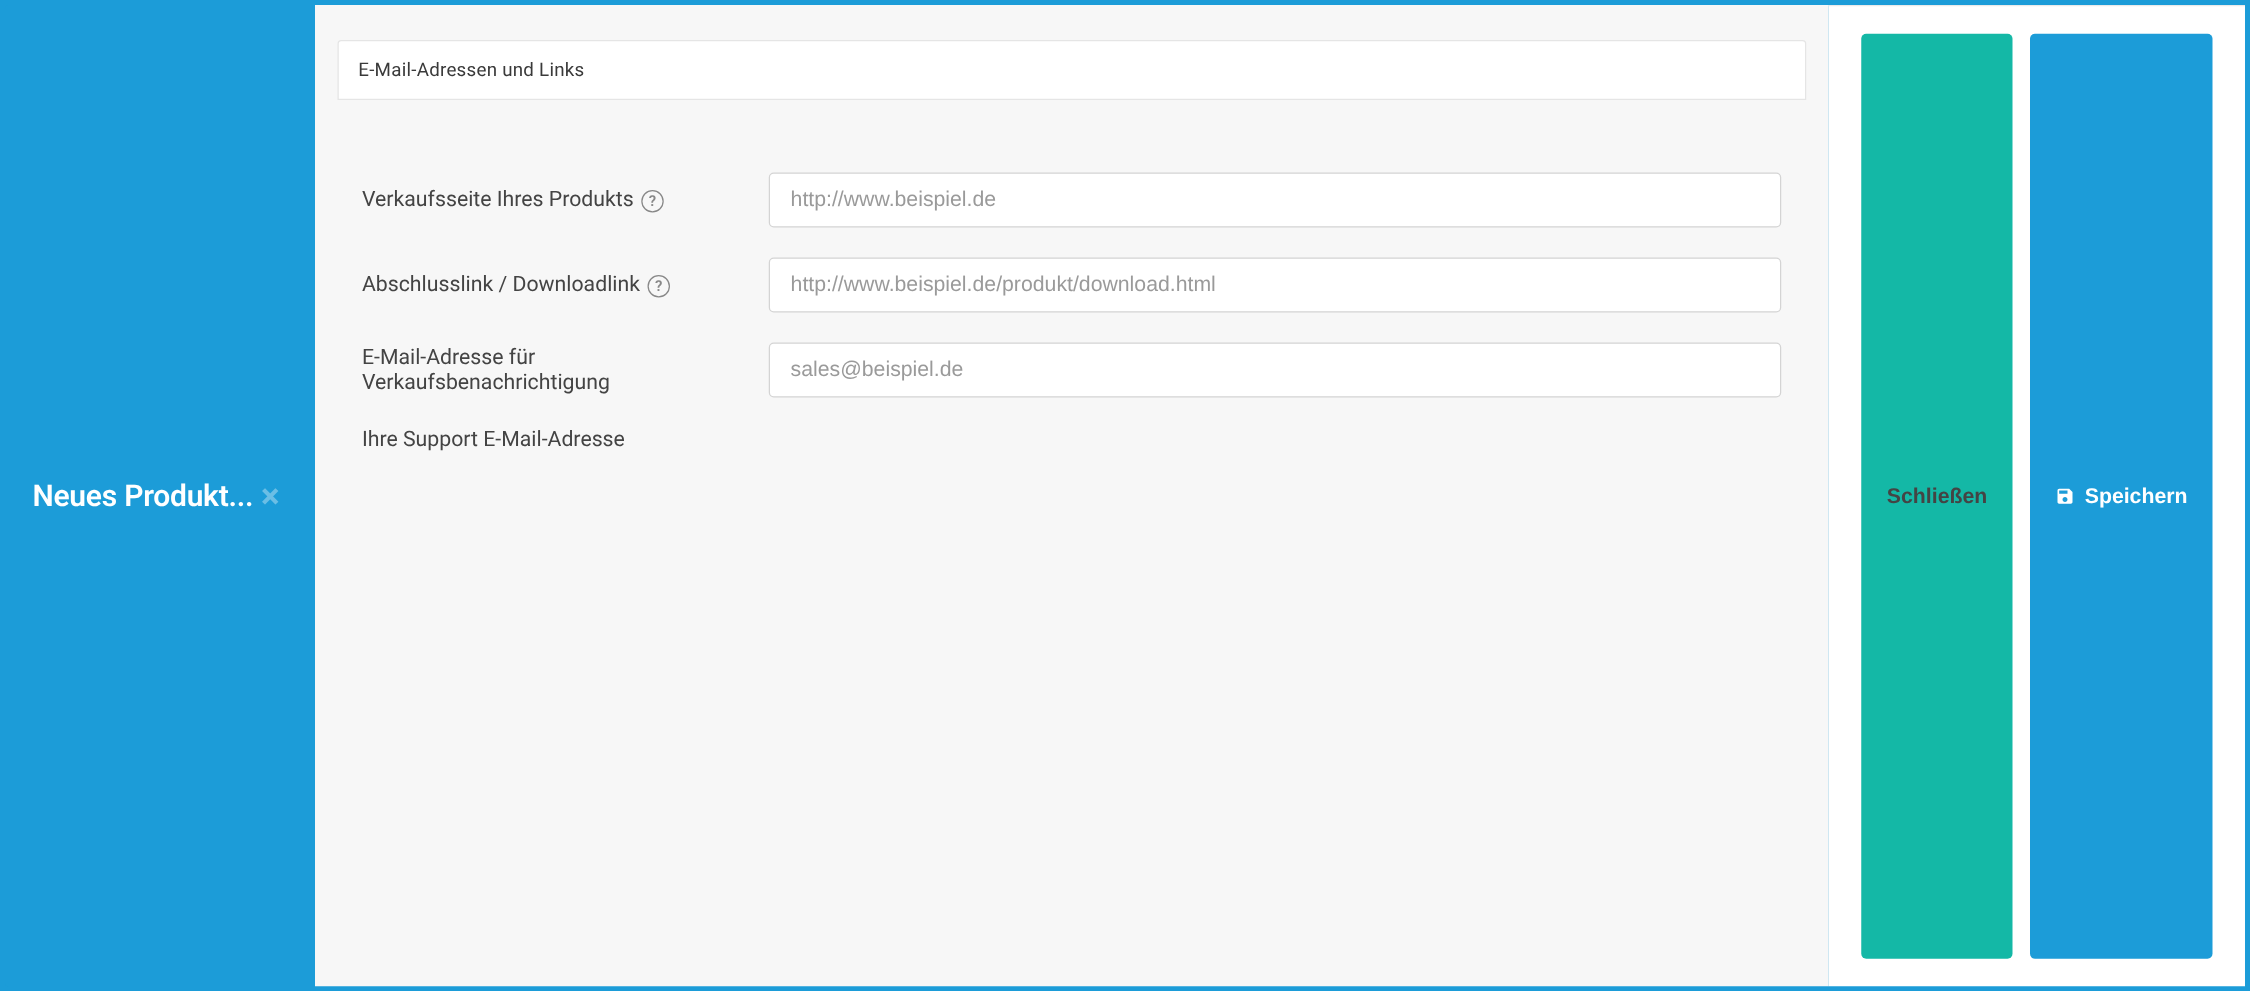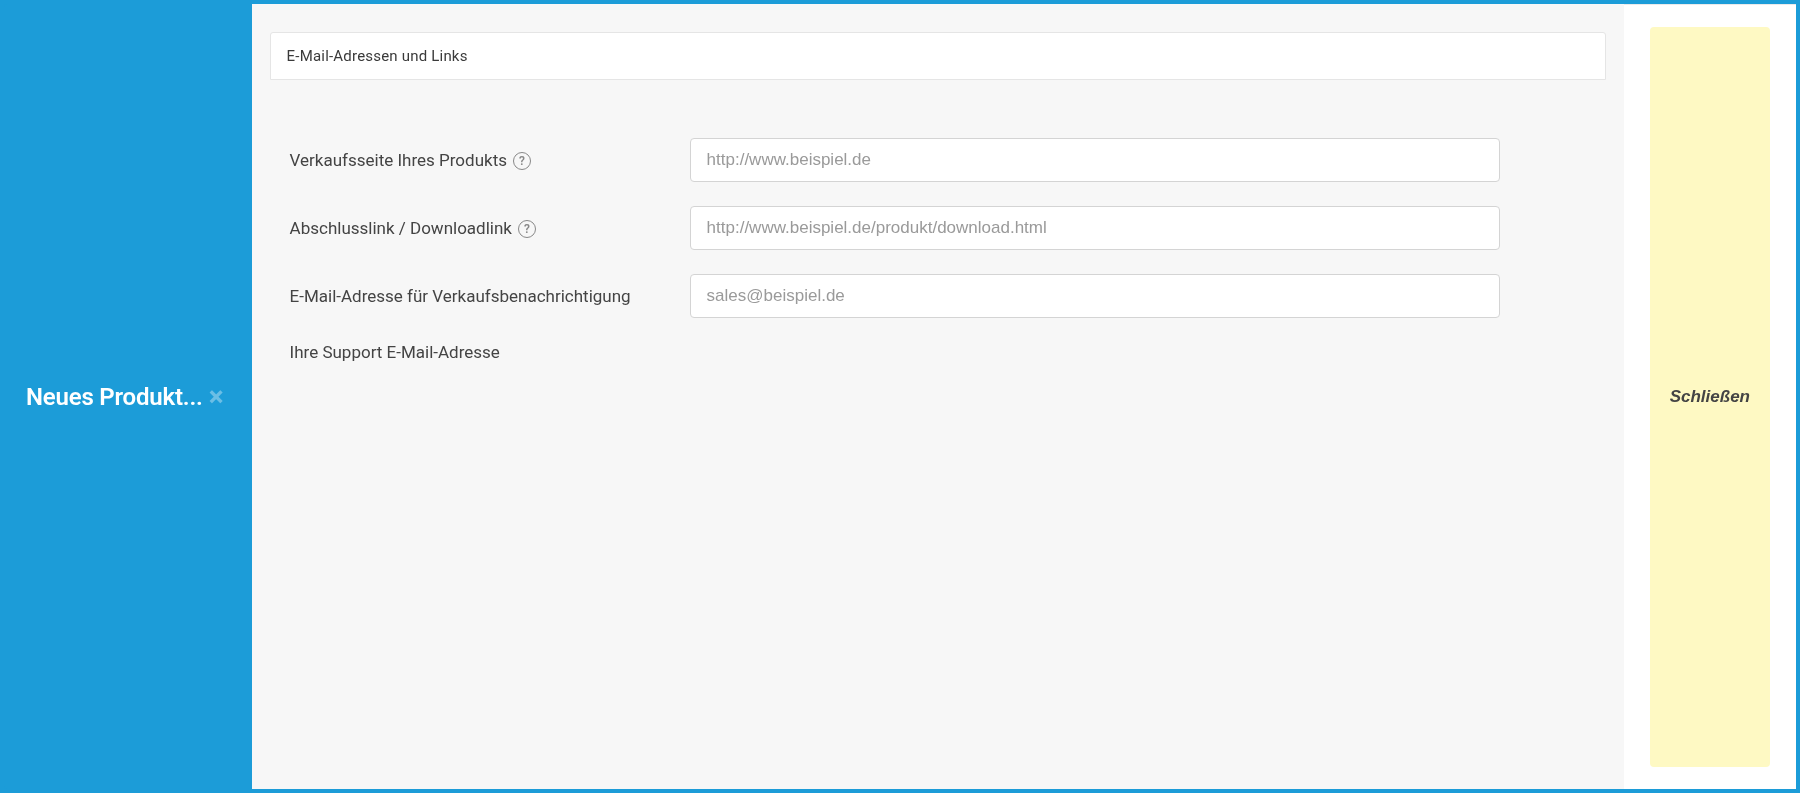--- a/index.html
+++ b/index.html
@@ -116,23 +116,22 @@
       border-radius: 4px;
       font-size: 17px;
       font-weight: 600;
       cursor: pointer;
       border: none;
       display: inline-flex;
       align-items: center;
       gap: 8px;
     }
     .btn-close {
-      background: #fef9c3;
+      background: #14b8a6;
       color: #444;
-      font-style: italic;
     }
     .btn-save {
       background: #1c9cd8;
       color: #fff;
     }
     .save-icon {
       width: 16px;
       height: 16px;
       display: inline-block;
     }
@@ -207,14 +206,22 @@
           <span>Ihre Support E-Mail-Adresse</span>
         </div>
       </div>
 
     </div>
     </div>
   </div>
 
   <div class="modal-footer">
     <button class="btn btn-close">Schließen</button>
+    <button class="btn btn-save">
+      <span class="save-icon">
+        <svg viewBox="0 0 24 24" fill="currentColor" width="16" height="16">
+          <path d="M17 3H5c-1.1 0-2 .9-2 2v14c0 1.1.9 2 2 2h14c1.1 0 2-.9 2-2V7l-4-4zm-5 16c-1.66 0-3-1.34-3-3s1.34-3 3-3 3 1.34 3 3-1.34 3-3 3zm3-10H5V5h10v4z"></path>
+        </svg>
+      </span>
+      <span>Speichern</span>
+    </button>
   </div>
 </div>
 
 </body></html>

